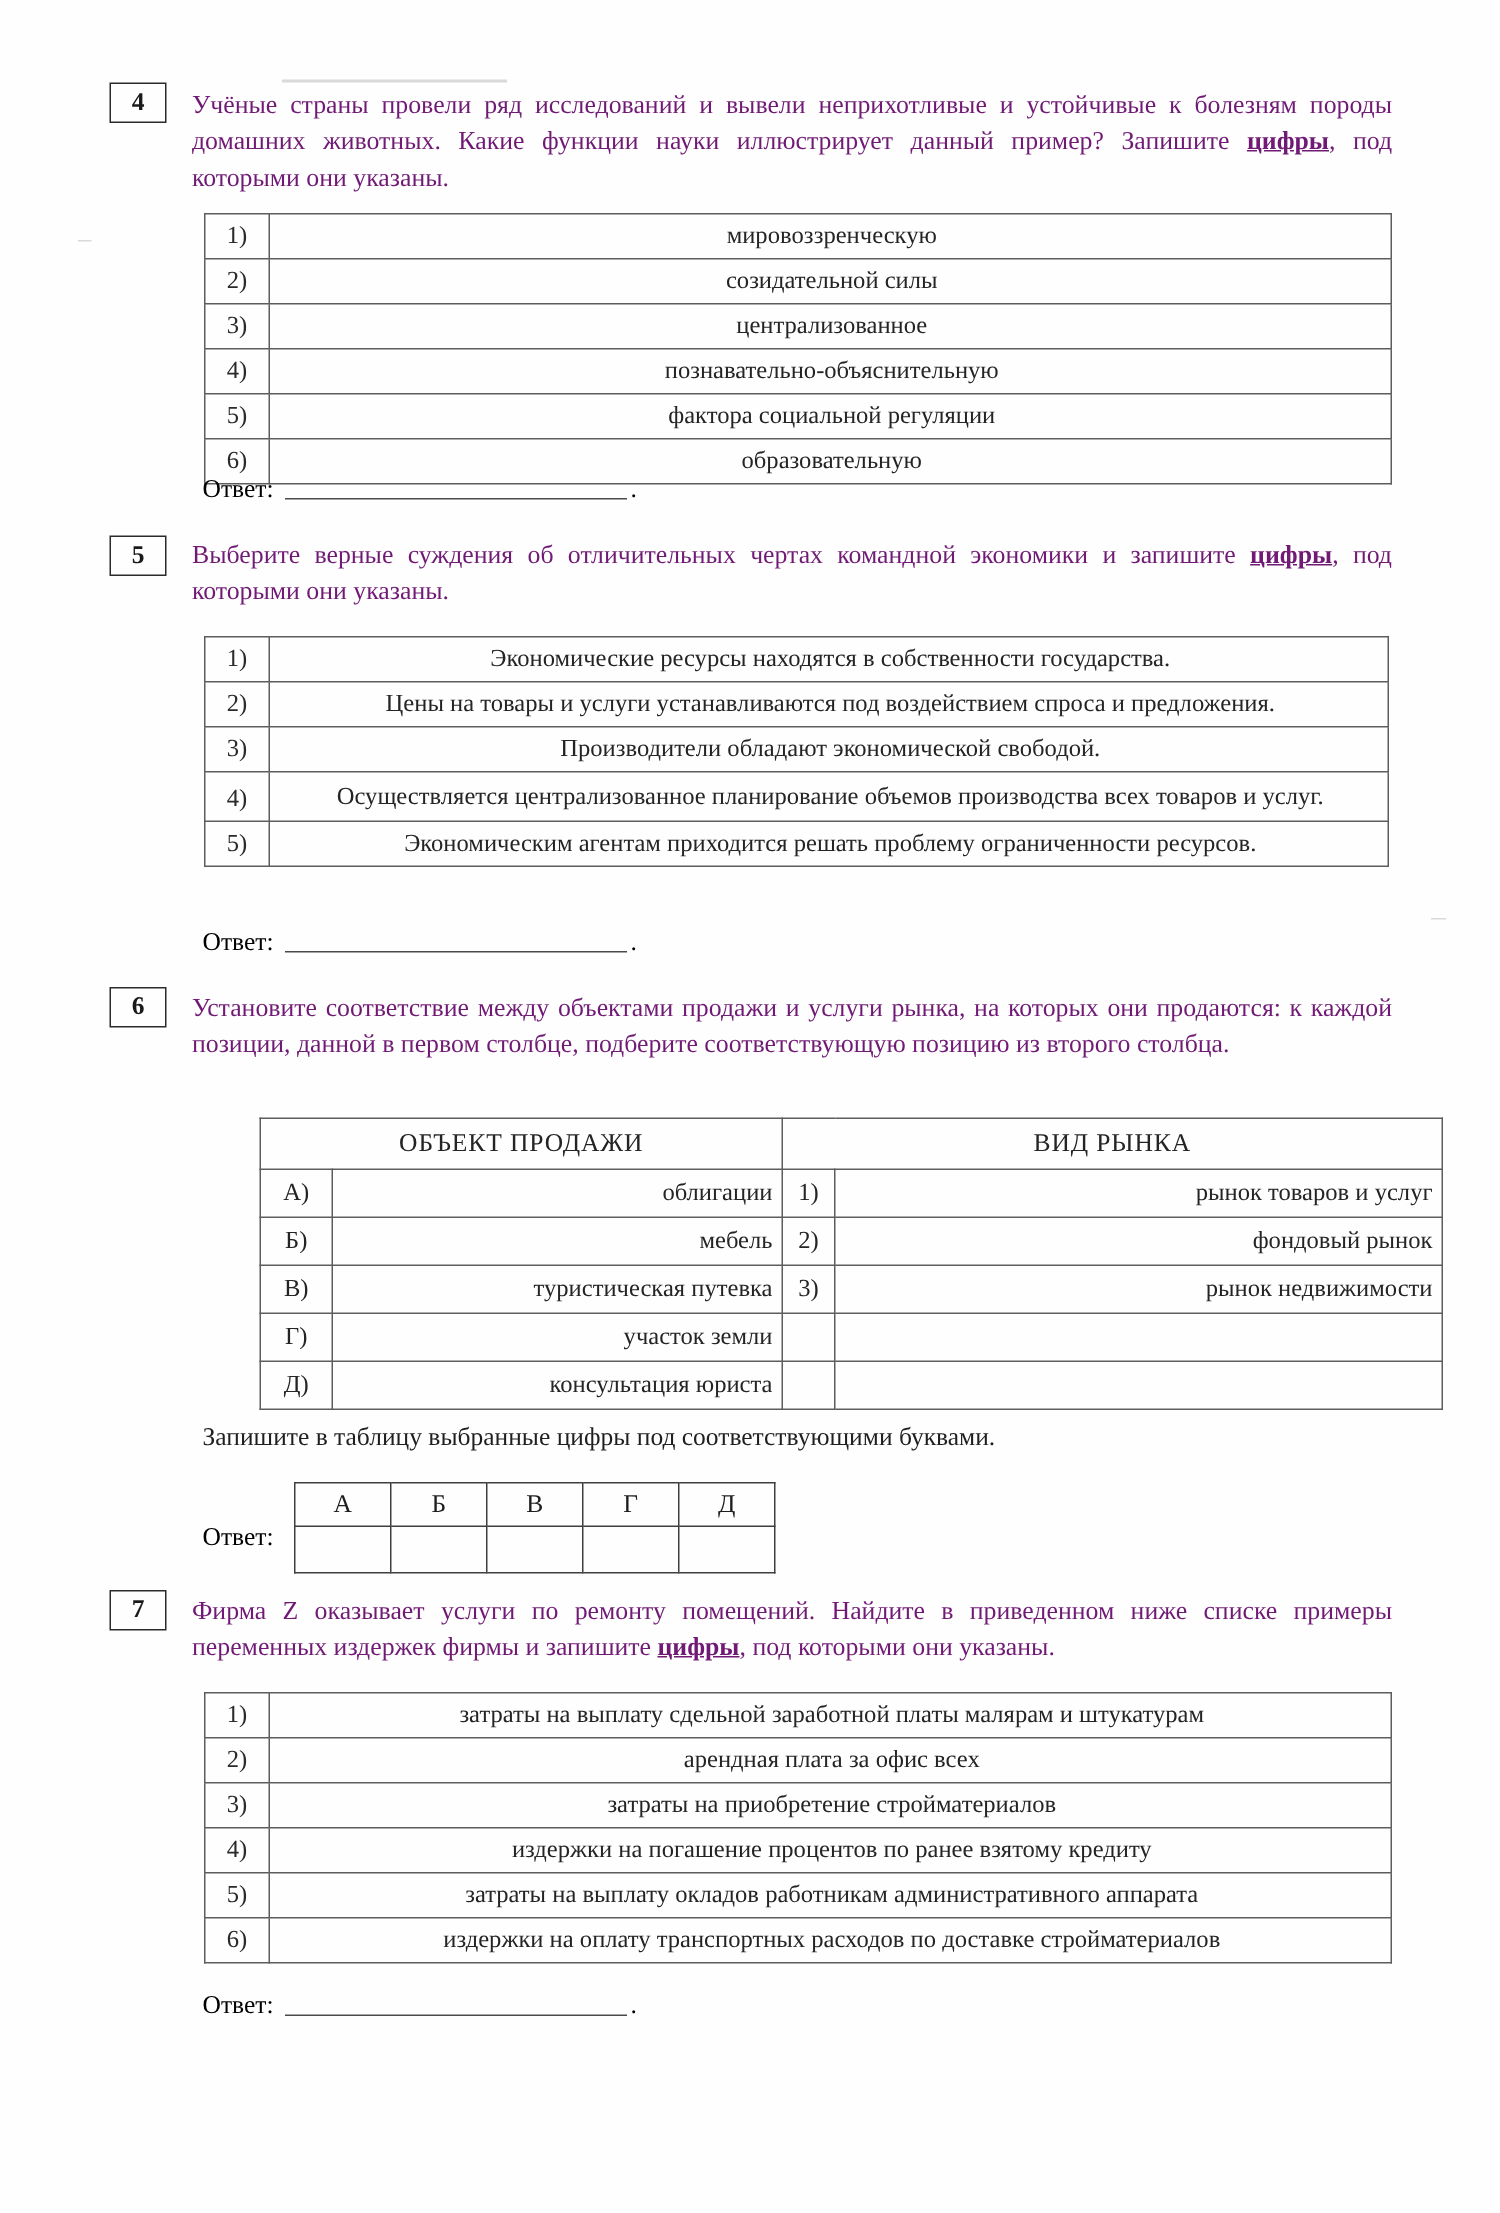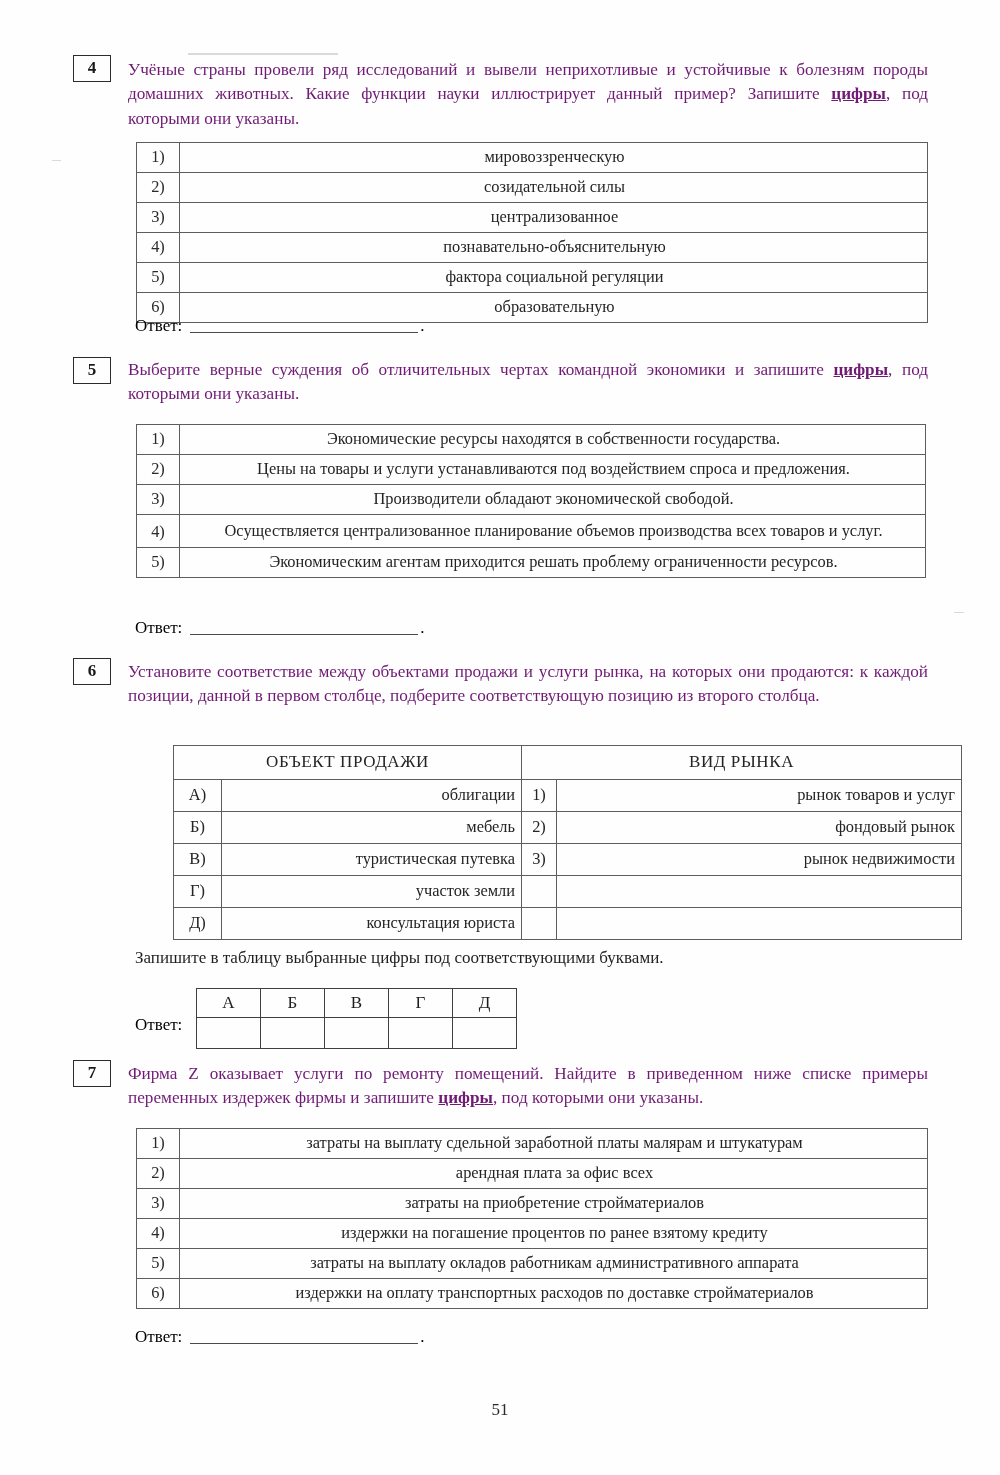--- a/index.html
+++ b/index.html
@@ -355,15 +355,14 @@
         <td>издержки на оплату транспортных расходов по доставке стройматериалов</td>
       </tr>
     </tbody>
       </table>
 
     <div class="answer" style="left:135px;top:1327px;">
       <span class="lbl">Ответ:</span><span class="rule"></span><span class="dot">.</span>
     </div>
   </div>
 
-  <div class="pageno" style="top:1400px;">51</div>
 
 </div>
 
 </body></html>

